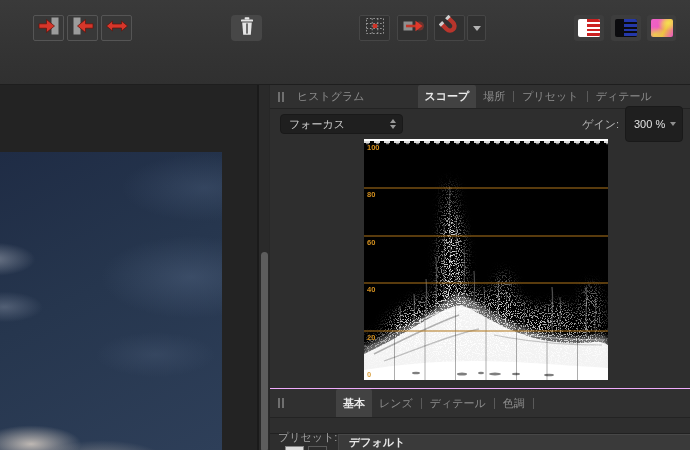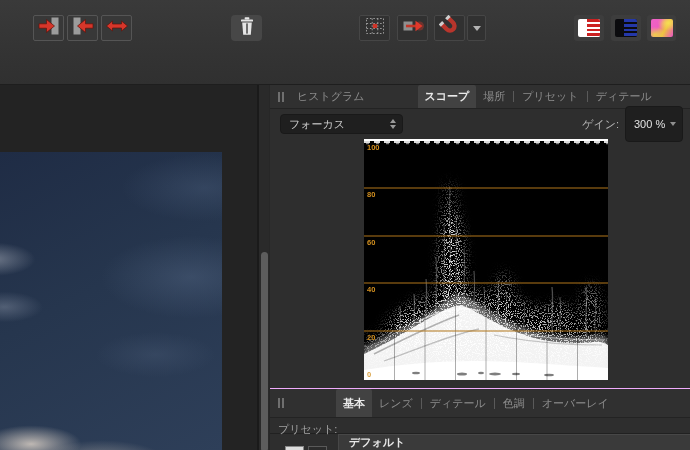--- a/index.html
+++ b/index.html
@@ -58,21 +58,21 @@
   .stepper .up{width:0;height:0;border-left:3.5px solid transparent;border-right:3.5px solid transparent;border-bottom:4px solid #9a9a9a;}
   .stepper .down{width:0;height:0;border-left:3.5px solid transparent;border-right:3.5px solid transparent;border-top:4px solid #9a9a9a;}
   .gain-wrap{position:absolute;right:7px;top:5px;height:20px;display:flex;align-items:center;gap:6px;margin-left:14px;}
   .gain-label{font-size:11px;color:#b5b5b5;}
   .gain-select{position:relative;width:58px;height:36px;padding:0 6px 0 8px;justify-content:space-between;color:#e2e2e2;}
   .gain-select .tri{width:0;height:0;border-left:3.5px solid transparent;border-right:3.5px solid transparent;border-top:4.5px solid #8f8f8f;}
   
   .scope{position:absolute;left:94px;top:54px;width:244px;height:241px;background:#000;}
   
   .preset-row{position:absolute;left:0;top:325px;width:420px;height:24px;border-bottom:1px solid #212121;box-sizing:border-box;}
-  .preset-label{position:absolute;left:8px;top:8px;height:23px;display:flex;align-items:center;font-size:11px;color:#a2a2a2;}
+  .preset-label{position:absolute;left:8px;top:16px;height:23px;display:flex;align-items:center;font-size:11px;color:#a2a2a2;}
   .preset-field{position:absolute;left:68px;top:0;width:352px;height:23px;background:#3a3a3a;
     border:1px solid #474747;border-right:none;border-bottom-color:#2a2a2a;box-sizing:border-box;
     display:flex;align-items:flex-start;padding-left:10px;font-size:11px;font-weight:bold;color:#e8e8e8;cursor:pointer;margin-top:24px;}
   
   .mini-sq{position:absolute;top:361px;width:17px;height:12px;}
   .mini-sq.white{left:15px;background:#dedede;border:1px solid #888;}
   .mini-sq.dark{left:38px;background:#2c2c2c;border:1px solid #5a5a5a;}
 </style>
 </head>
 <body>
@@ -327,21 +327,20 @@
         <i></i>
         <i></i>
       </span>
     <span class="tab active">基本</span>
     <span class="tab">レンズ</span>
     <span class="tabsep"></span>
     <span class="tab">ディテール</span>
     <span class="tabsep"></span>
     <span class="tab">色調</span>
     <span class="tabsep"></span>
-    <span class="tab">オーバーレイ</span>
   </div>
 
   <div class="preset-row">
     <span class="preset-label">プリセット:</span>
     <div class="preset-field">
       <span>デフォルト</span>
     </div>
   </div>
 
   <div class="mini-sq white"></div>

